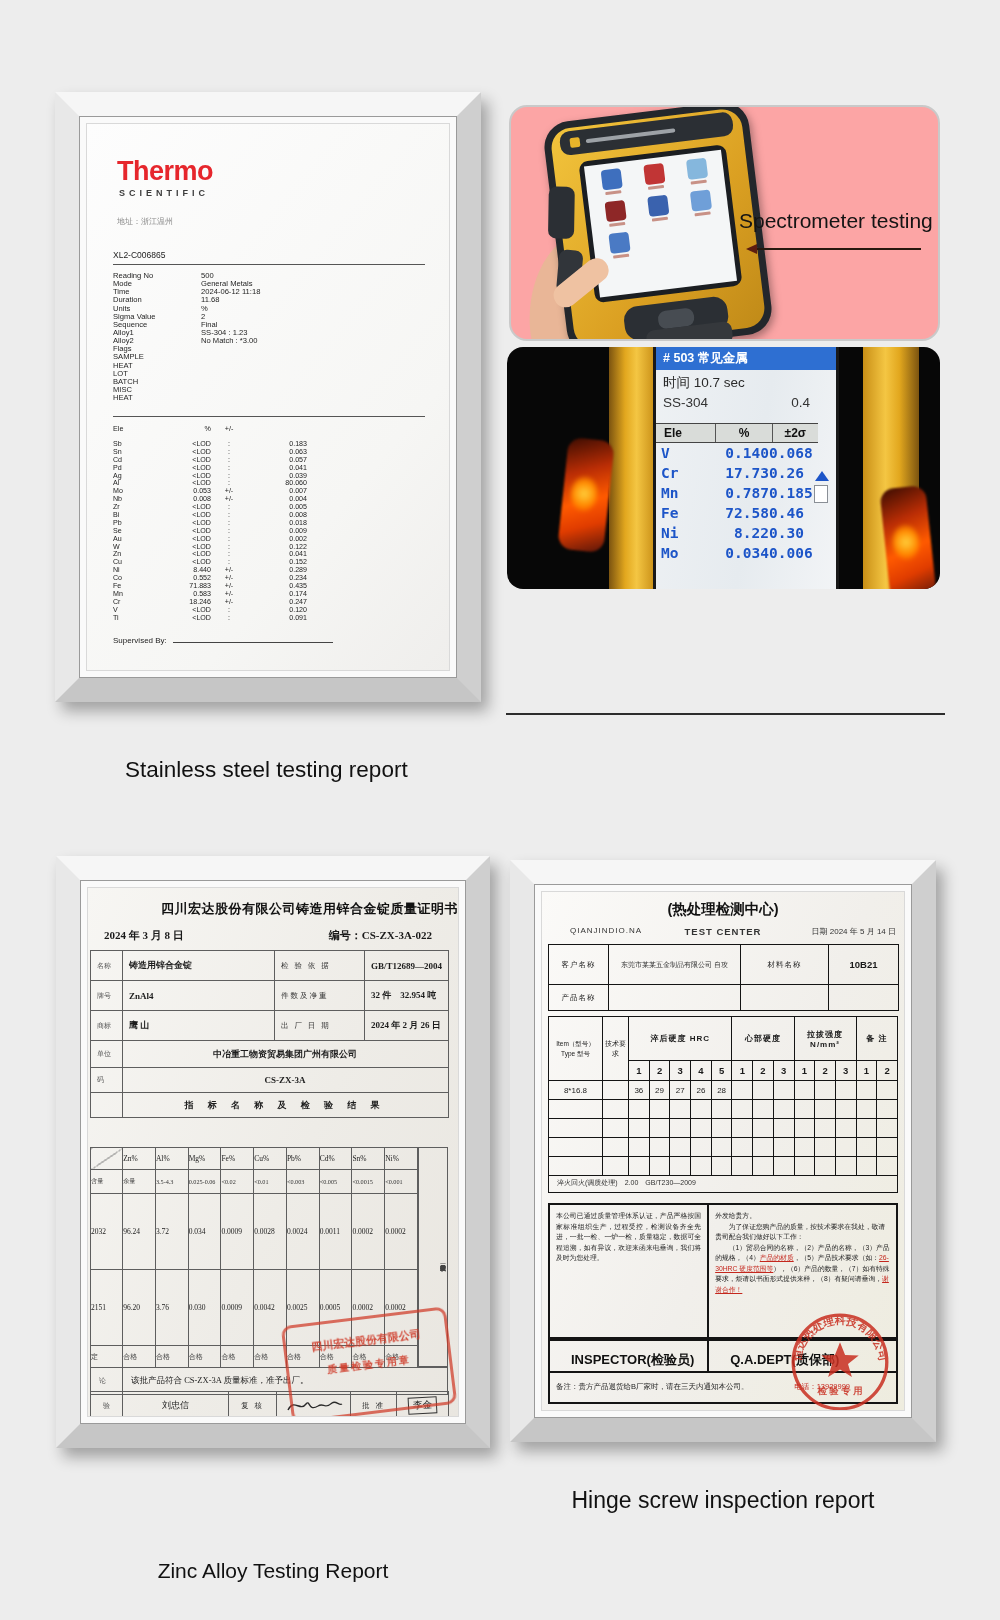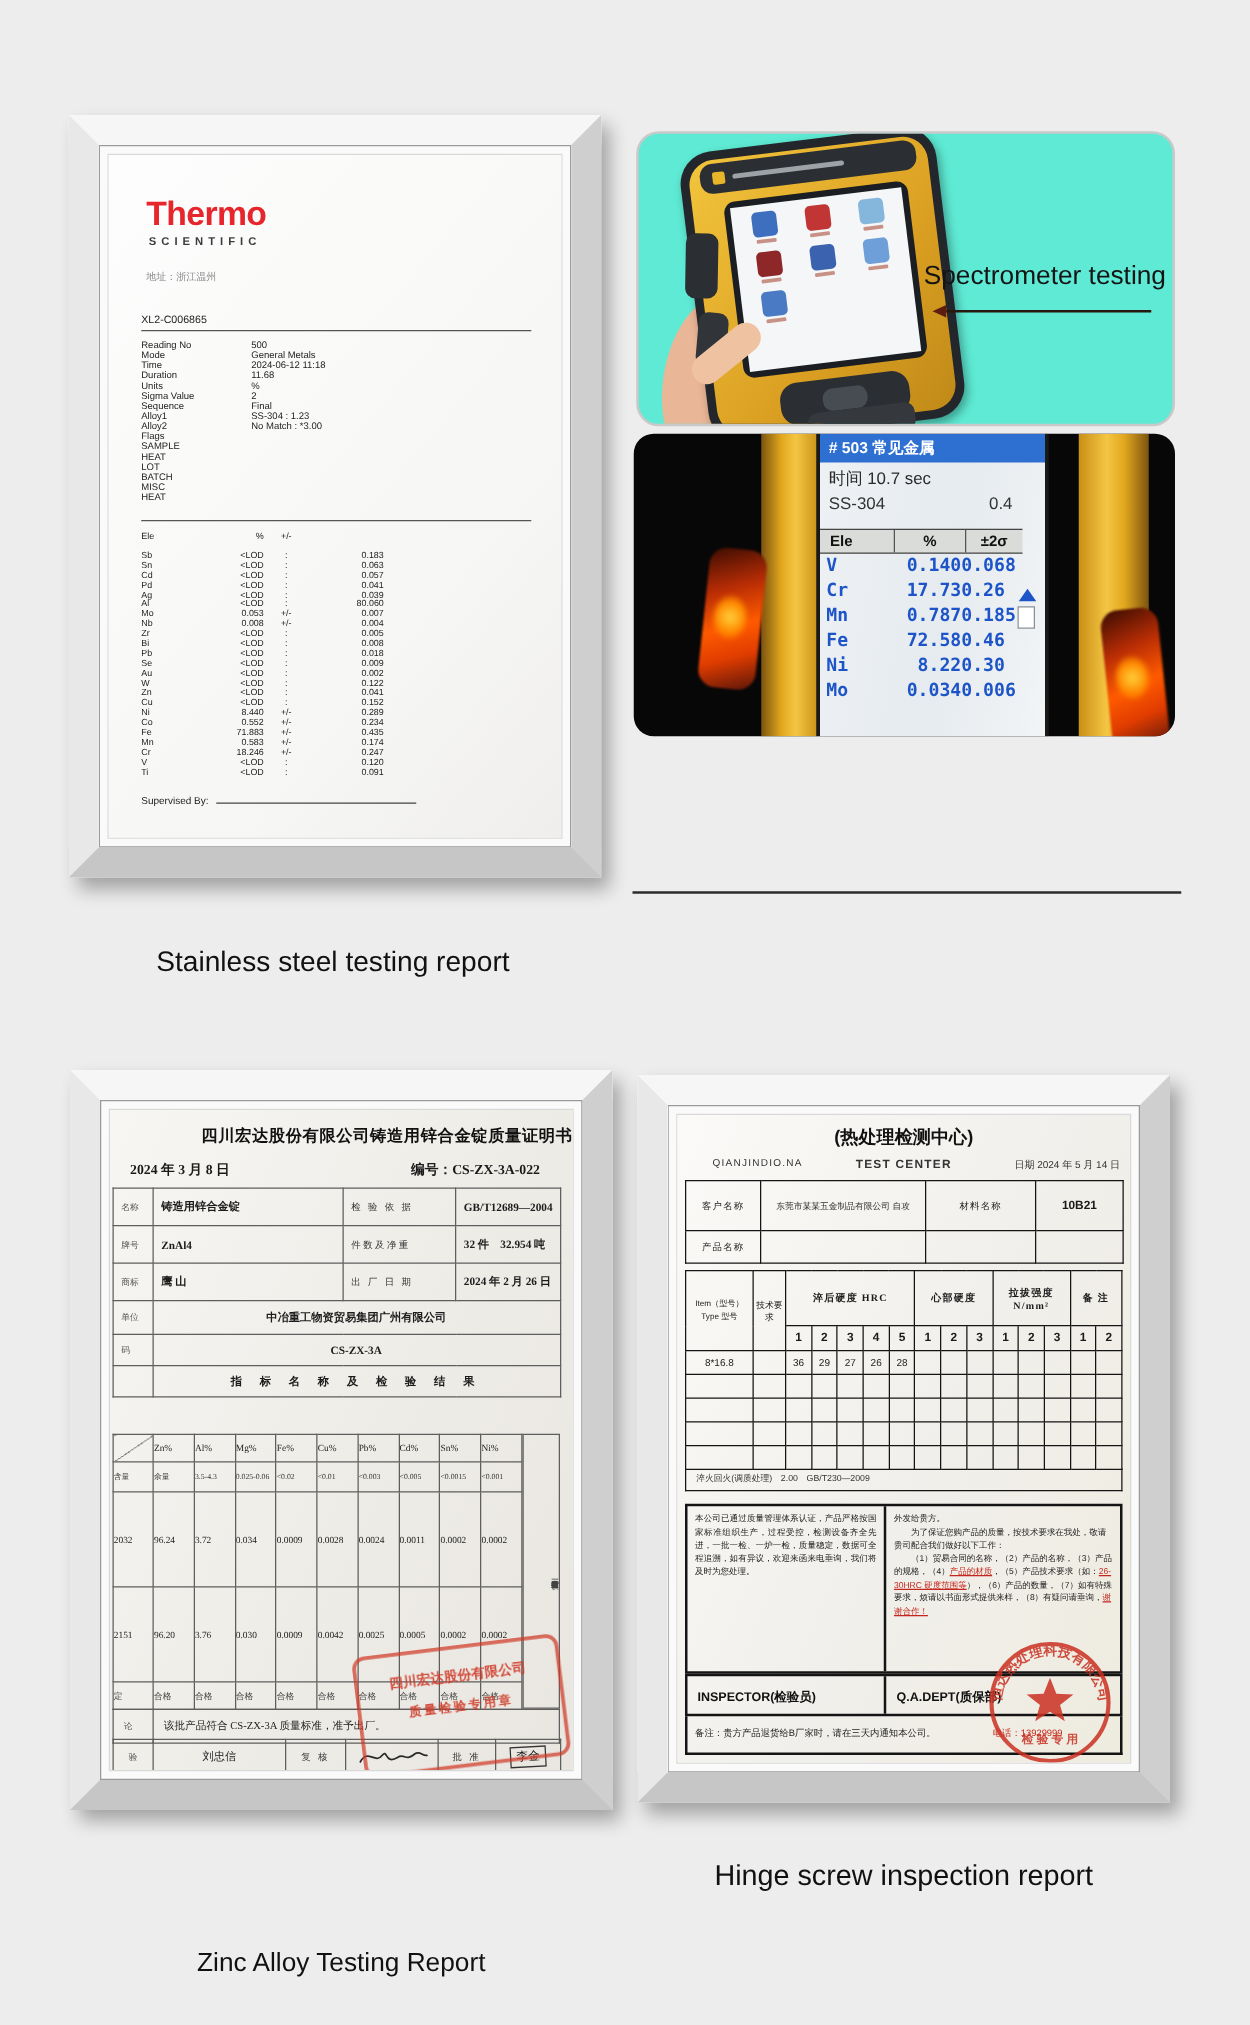--- a/index.html
+++ b/index.html
@@ -26,21 +26,21 @@
   .mlab{width:88px;}
   .etable-h,.erow{display:grid;grid-template-columns:34px 64px 36px 60px;}
   .etable-h{position:absolute;left:26px;top:300px;width:210px;font-size:7.2px;color:#1c1c1c;}
   .etable{position:absolute;left:26px;top:316px;width:210px;font-size:7.1px;color:#1c1c1c;}
   .erow{height:7.9px;align-items:center;}
   .ec1{text-align:left;} .ec2{text-align:right;} .ec3{text-align:center;} .ec4{text-align:right;}
   .supervised{position:absolute;left:26px;top:512px;font-size:8px;color:#222;text-align:center;}
   .sup-line{display:inline-block;width:160px;border-bottom:1px solid #444;margin-left:6px;}
 
   
-  #photo1{position:absolute;left:509px;top:105px;width:431px;height:236px;background:#5eead4;
+  #photo1{position:absolute;left:509px;top:105px;width:431px;height:236px;background:#fca5a5;
           border:2px solid #c9c9c9;border-radius:18px;box-sizing:border-box;overflow:hidden;}
   .dev{position:absolute;left:44px;top:4px;width:206px;height:234px;transform:rotate(-7deg);}
   .palm{position:absolute;left:-34px;top:112px;width:92px;height:150px;background:#e9b697;border-radius:52% 42% 42% 55%;transform:rotate(16deg);}
   .finger{position:absolute;left:-12px;top:150px;width:64px;height:24px;background:#efc2a2;border-radius:12px;transform:rotate(-32deg);z-index:6;}
   .dev-body{position:absolute;inset:0;background:#23272c;border-radius:26px;box-shadow:2px 4px 8px rgba(0,0,0,.35);}
   .dev-yellow{position:absolute;inset:7px;background:linear-gradient(135deg,#f2c43c,#dba022 60%,#c08a18);border-radius:20px;}
   .dev-top{position:absolute;left:16px;right:16px;top:10px;height:24px;background:#2b2f34;border-radius:10px;}
   .dev-top i{position:absolute;left:10px;top:7px;width:10px;height:10px;background:#e8b42a;border-radius:2px;}
   .dev-top b{position:absolute;left:26px;top:10px;width:90px;height:4px;background:#cfd3d8;border-radius:2px;opacity:.7;}
   .dev-bez{position:absolute;left:32px;right:26px;top:42px;height:142px;background:#1b1e22;border-radius:9px;}
@@ -136,35 +136,35 @@
   .hsub .r{position:absolute;right:2px;filter:blur(.3px);}
   table.ht{border-collapse:collapse;table-layout:fixed;width:350px;}
   .ht td{border:1.6px solid #141414;text-align:center;overflow:hidden;padding:0;}
   .hinfo{position:absolute;left:0;top:52px;}
   .hinfo .r1{height:40px;} .hinfo .r2{height:26px;}
   .hlab{font-size:7.5px;letter-spacing:1px;color:#222;filter:blur(.3px);}
   .hcust{font-size:7px;color:#333;filter:blur(.6px);padding:0 4px!important;white-space:normal!important;}
   .hmat{font-size:9.5px;font-weight:700;}
   .hmain{position:absolute;left:0;top:124px;}
   .hmain td{border-width:1.4px;}
-  .hg{font-size:8px;font-weight:700;letter-spacing:1px;font-family:Liberation Serif, serif;}
+  .hg{font-size:8px;font-weight:700;letter-spacing:1px;}
   .hc1h{font-size:6.5px;line-height:1.5;filter:blur(.3px);}
   .hc2h{font-size:7px;}
   .hr-head1{height:44px;} .hr-head2{height:20px;} .hr-data{height:19px;}
   .hnum{font-size:9.5px;font-weight:700;}
   .hval{font-size:8px;color:#222;}
   .hstd{position:absolute;left:0;top:283px;width:350px;height:18px;box-sizing:border-box;border:1.6px solid #141414;border-top:none;
         font-size:7px;color:#333;filter:blur(.5px);padding:3px 0 0 8px;}
   .hbox{position:absolute;left:0;top:311px;width:350px;height:136px;box-sizing:border-box;border:2px solid #141414;display:flex;}
   .hbox .bl{width:46%;border-right:2px solid #141414;box-sizing:border-box;padding:6px;font-size:6.8px;line-height:1.55;color:#222;
             text-align:justify;filter:blur(.5px);}
   .hbox .br{width:54%;box-sizing:border-box;padding:6px 6px 0;font-size:6.8px;line-height:1.55;color:#222;filter:blur(.45px);}
   .hred{color:#c4271d;text-decoration:underline;}
   .hinsp{position:absolute;left:0;top:447px;width:350px;height:34px;box-sizing:border-box;border:2px solid #141414;display:flex;}
-  .hinsp div{box-sizing:border-box;padding:10px 0 0 8px;font-size:10px;font-weight:700;color:#111;}
+  .hinsp div{box-sizing:border-box;padding:10px 0 0 21px;font-size:13px;font-weight:700;color:#111;}
   .hinsp .il{width:46%;border-right:2px solid #141414;}
   .hnote{position:absolute;left:0;top:481px;width:350px;height:31px;box-sizing:border-box;border:2px solid #141414;border-top:none;
          font-size:7.5px;color:#222;padding:9px 6px 0;filter:blur(.3px);}
   .hphone{color:#c4271d;float:right;margin-right:40px;}
   .hstamp{position:absolute;left:240px;top:418px;width:104px;height:104px;z-index:6;opacity:.85;filter:blur(.35px);}
 </style>
 </head>
 <body>
 
 <div class="stage">

